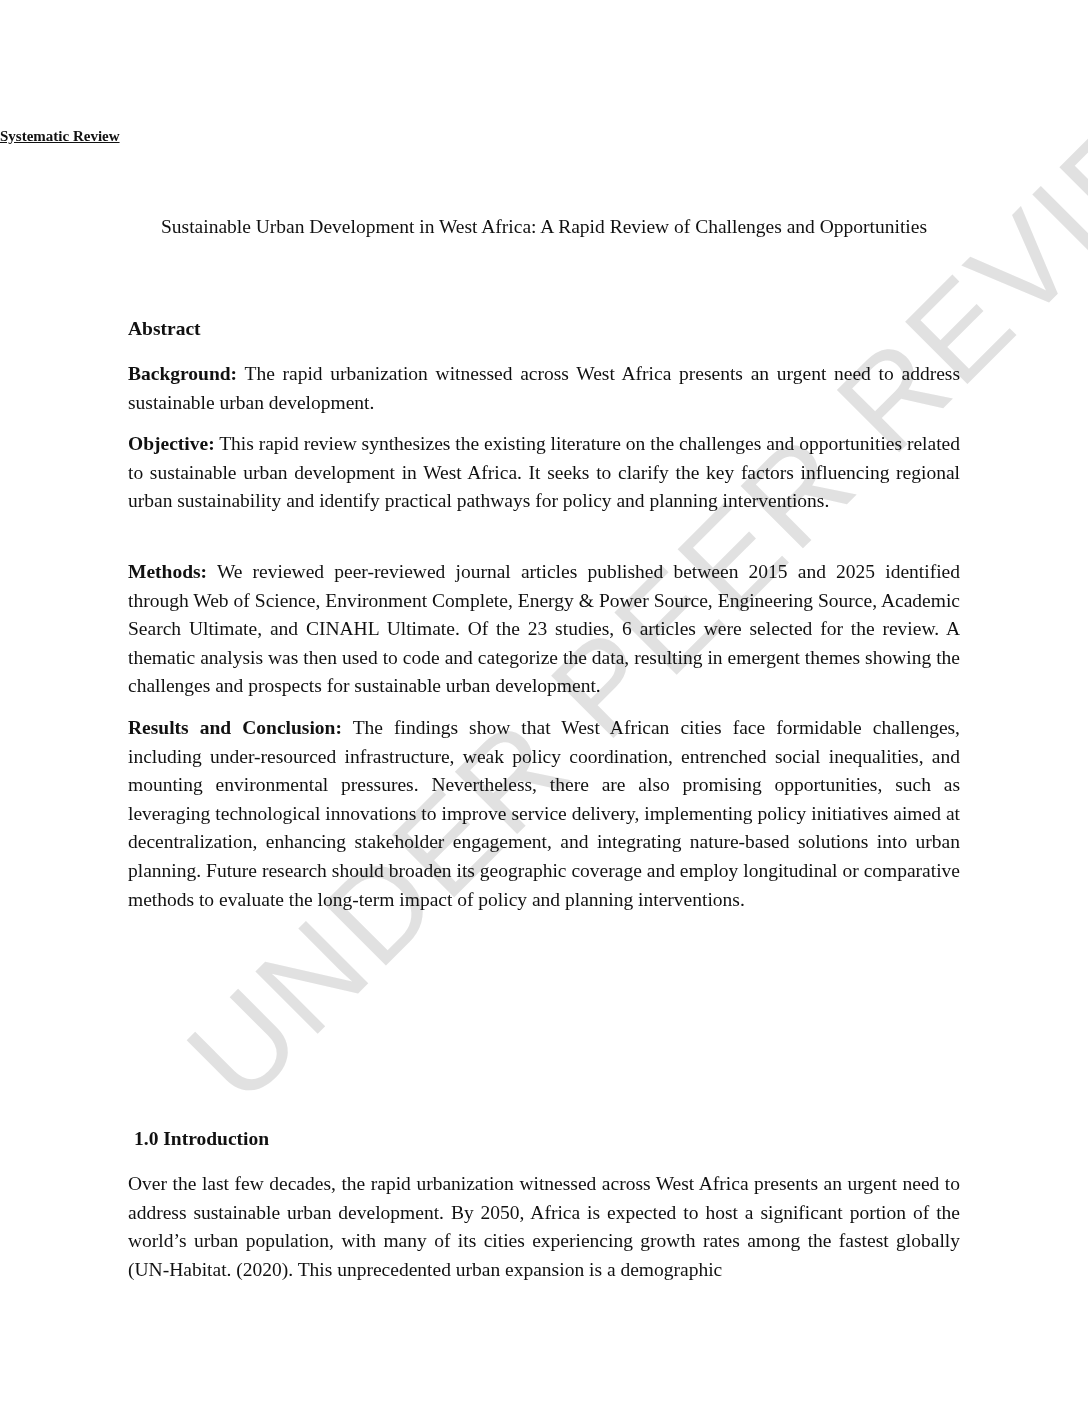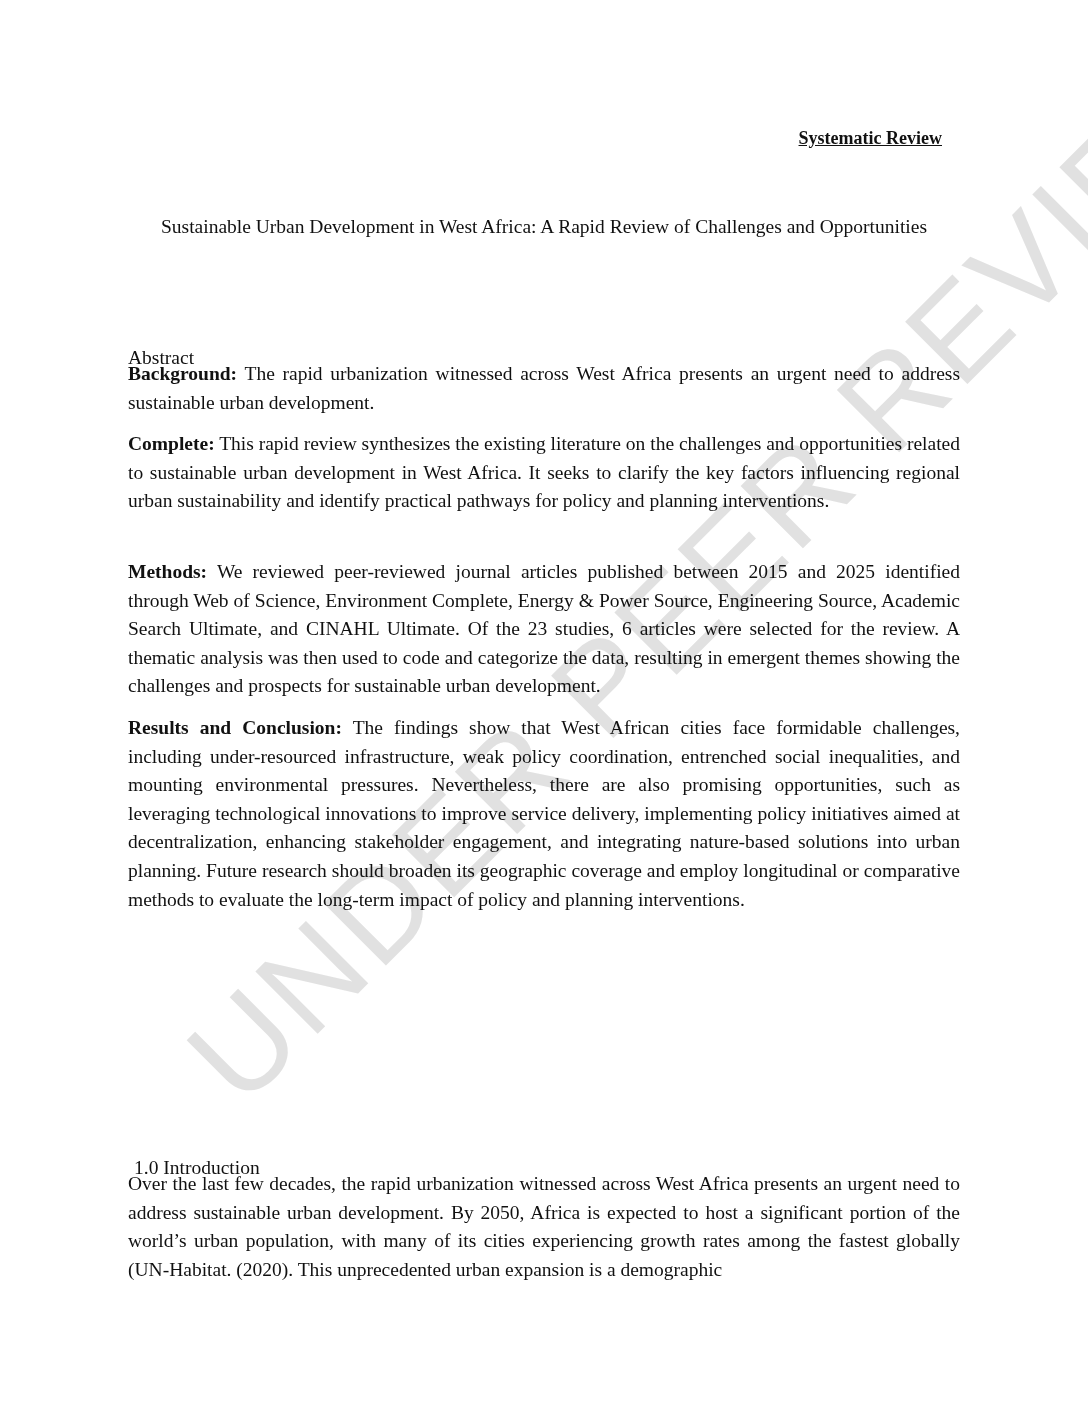--- a/index.html
+++ b/index.html
@@ -1,23 +1,23 @@
 <!DOCTYPE html>
 <html><head>
 <meta charset="utf-8">
 <style>
   html, body { margin: 0; padding: 0; background: #ffffff; }
   body { width: 1088px; height: 1408px; position: relative; overflow: hidden;
          font-family: "Liberation Serif", "DejaVu Serif", serif; color: #111; }
   .page { position: absolute; left: 0; top: 0; width: 1088px; height: 1408px; }
-  .section-type { position: absolute; left: 0; width: 942px; top: 128px; text-align: right;
-                  font-weight: bold; font-size: 18px; text-decoration: underline; }
+  .section-type { position: absolute; left: 0; width: 942px; top: 128px; text-align: left;
+                  font-weight: bold; font-size: 15px; text-decoration: underline; }
   .title { position: absolute; left: 150px; width: 788px; top: 212px; text-align: center;
            font-weight: normal; font-size: 19.5px; line-height: 29px; }
-  .h { font-weight: normal; font-size: 19.5px; position: absolute; margin-top: 29px; }
+  .h { font-weight: bold; font-size: 19.5px; position: absolute; }
   .para { position: absolute; left: 128px; width: 832px; font-size: 19.5px; line-height: 28.6px;
           text-align: justify; margin: 0; }
   .para b { font-weight: bold; }
   .watermark { position: absolute; left: 70px; top: 665px; width: 960px; text-align: center;
                font-family: "Liberation Sans", "DejaVu Sans", sans-serif; font-size: 128px;
                letter-spacing: 4px; color: transparent; -webkit-text-stroke: 0px;
                color: rgba(200,200,200,0.55); transform: rotate(-45deg); transform-origin: center;
                pointer-events: none; white-space: nowrap; font-weight: normal; }
 </style>
 </head>
@@ -28,21 +28,21 @@
   <div class="watermark">UNDER PEER REVIEW</div>
 
   <div class="section-type">Systematic Review</div>
 
   <div class="title">Sustainable Urban Development in West Africa: A Rapid Review of Challenges and Opportunities</div>
 
   <div class="h" style="left:128px; top:318px;">Abstract</div>
 
   <p class="para" style="top:360px;"><b>Background:</b><span> The rapid urbanization witnessed across West Africa presents an urgent need to address sustainable urban development.</span></p>
 
-  <p class="para" style="top:430px;"><b>Complete:</b><span> This rapid review synthesizes the existing literature on the challenges and opportunities related to sustainable urban development in West Africa. It seeks to clarify the key factors influencing regional urban sustainability and identify practical pathways for policy and planning interventions.</span></p>
+  <p class="para" style="top:430px;"><b>Objective:</b><span> This rapid review synthesizes the existing literature on the challenges and opportunities related to sustainable urban development in West Africa. It seeks to clarify the key factors influencing regional urban sustainability and identify practical pathways for policy and planning interventions.</span></p>
 
   <p class="para" style="top:558px;"><b>Methods:</b><span> We reviewed peer-reviewed journal articles published between 2015 and 2025 identified through Web of Science, Environment Complete, Energy &amp; Power Source, Engineering Source, Academic Search Ultimate, and CINAHL Ultimate. Of the 23 studies, 6 articles were selected for the review. A thematic analysis was then used to code and categorize the data, resulting in emergent themes showing the challenges and prospects for sustainable urban development.</span></p>
 
   <p class="para" style="top:714px;"><b>Results and Conclusion:</b><span> The findings show that West African cities face formidable challenges, including under-resourced infrastructure, weak policy coordination, entrenched social inequalities, and mounting environmental pressures. Nevertheless, there are also promising opportunities, such as leveraging technological innovations to improve service delivery, implementing policy initiatives aimed at decentralization, enhancing stakeholder engagement, and integrating nature-based solutions into urban planning. Future research should broaden its geographic coverage and employ longitudinal or comparative methods to evaluate the long-term impact of policy and planning interventions.</span></p>
 
 
   <div class="h" style="left:134px; top:1128px;">1.0 Introduction</div>
 
   <p class="para" style="top:1170px;">Over the last few decades, the rapid urbanization witnessed across West Africa presents an urgent need to address sustainable urban development. By 2050, Africa is expected to host a significant portion of the world’s urban population, with many of its cities experiencing growth rates among the fastest globally (UN-Habitat. (2020). This unprecedented urban expansion is a demographic</p>
 

